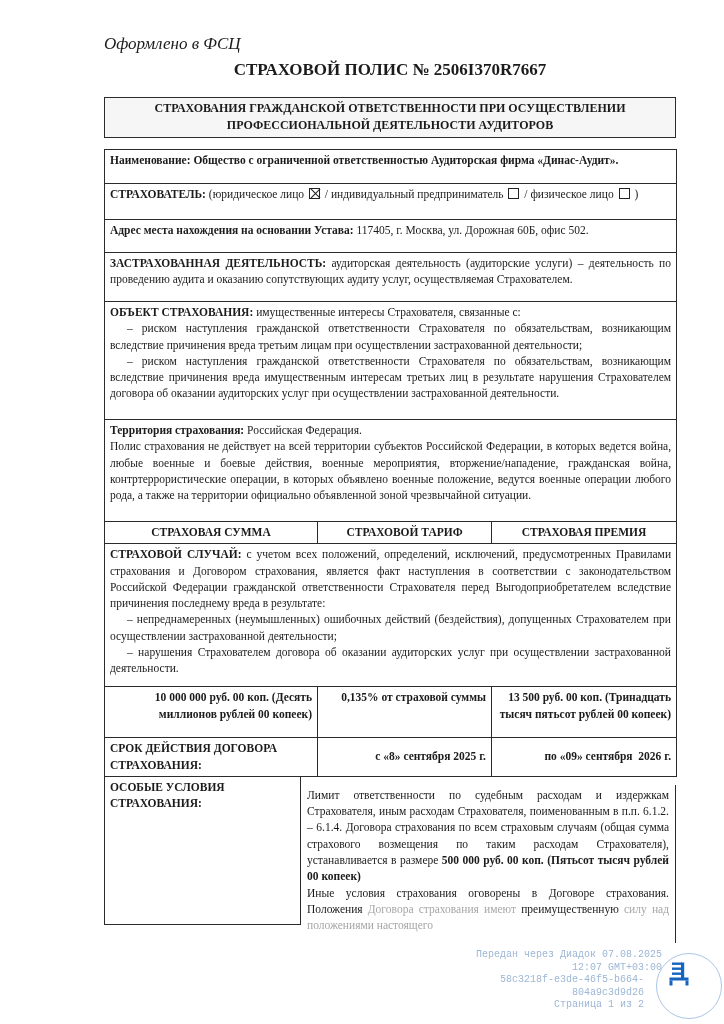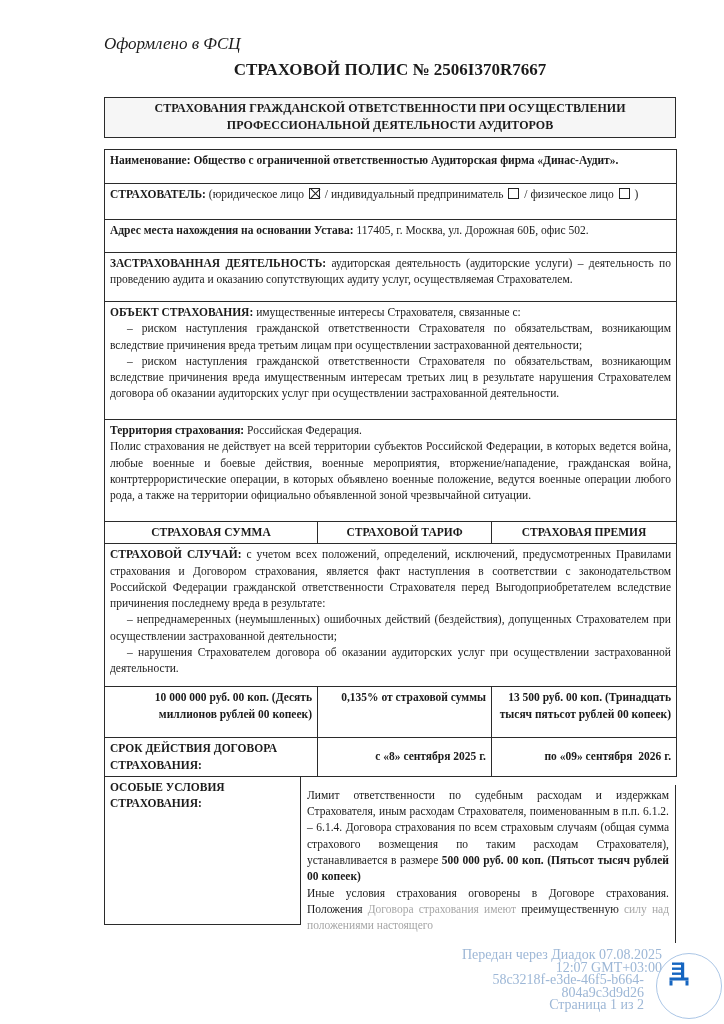--- a/index.html
+++ b/index.html
@@ -65,22 +65,22 @@
   }
   .sp-right {
     width: 375px; height: 158px;
     border-right: 1px solid #2b2b2b;
     padding: 2px 6px; overflow: hidden; margin-top: 8px;
   }
   .faded { color: #a6a6a6; }
   .watermark {
     position: absolute; left: 447px; top: 949px; width: 215px;
     text-align: right;
-    font-family: Liberation Serif, serif;
-    font-size: 14px; line-height: 12.5px;
+    font-family: Liberation Mono, monospace;
+    font-size: 10px; line-height: 12.5px;
     color: #9db7d6; z-index: 5; pointer-events: none;
   }
   .watermark .inset { padding-right: 18px; }
   .stamp-circle {
     position: absolute; left: 656px; top: 953px;
     width: 66px; height: 66px;
     border: 1.5px solid #abc6e6; border-radius: 50%;
     z-index: 6; background: transparent;
   }
   .stamp-logo { position: absolute; left: 11px; top: 7px; }

